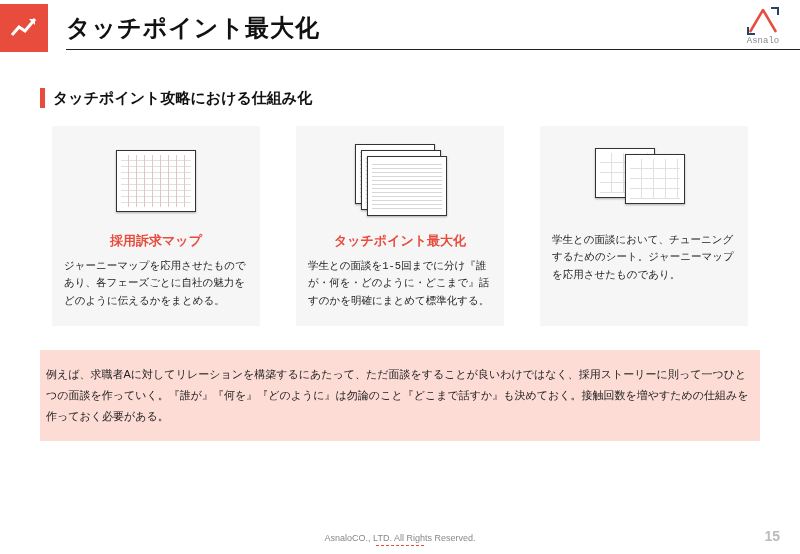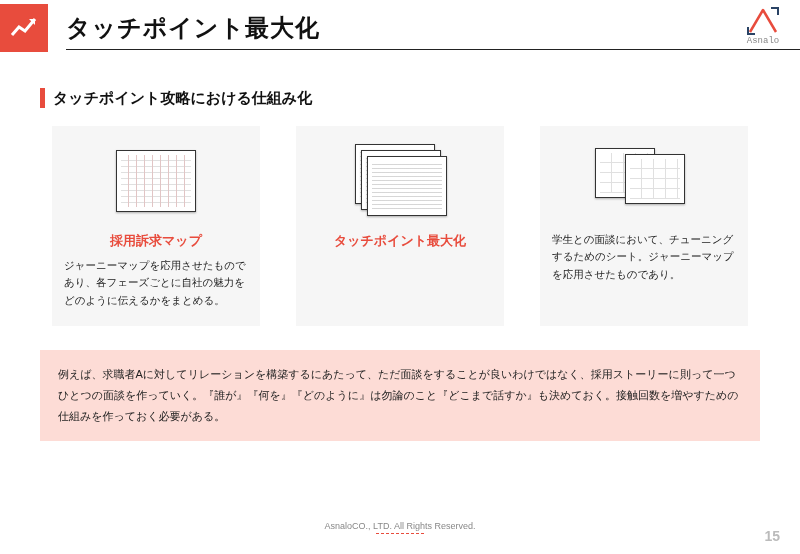--- a/index.html
+++ b/index.html
@@ -127,28 +127,28 @@
   .card-desc {
     font-size: 10.5px;
     line-height: 1.65;
     text-align: left;
     color: #222;
     font-family: Liberation Mono, monospace;
   }
   .callout {
     margin: 24px 40px 0 40px;
     background: #fddcd6;
-    padding: 14px 18px;
+    padding: 14px 6px;
     font-size: 11px;
     line-height: 1.9;
     color: #222;
   }
   .footer {
     position: absolute;
-    bottom: 20px;
+    bottom: 8px;
     left: 0;
     right: 0;
     text-align: center;
     font-size: 9px;
     color: #888;
   }
   .footer-red{
     width:48px;
     border-top:1px dashed #e84c3d;
     margin: 2px auto 0;
@@ -198,20 +198,21 @@
     <div class="card-title">採用訴求マップ</div>
     <div class="card-desc">ジャーニーマップを応用させたものであり、各フェーズごとに自社の魅力をどのように伝えるかをまとめる。</div>
   </div>
   <div class="card">
     <div class="card-thumb thumb2">
       <div class="sheet"></div>
         <div class="sheet"></div>
         <div class="sheet"></div>
     </div>
     <div class="card-title">タッチポイント最大化</div>
+    <div class="card-desc">学生との面談を1-5回までに分け『誰が・何を・どのように・どこまで』話すのかを明確にまとめて標準化する。</div>
   </div>
   <div class="card">
     <div class="card-thumb thumb3">
       <div class="sheet"></div>
         <div class="sheet"></div>
     </div>
     <div class="card-desc">学生との面談において、チューニングするためのシート。ジャーニーマップを応用させたものであり。</div>
   </div>
 </div>
 

